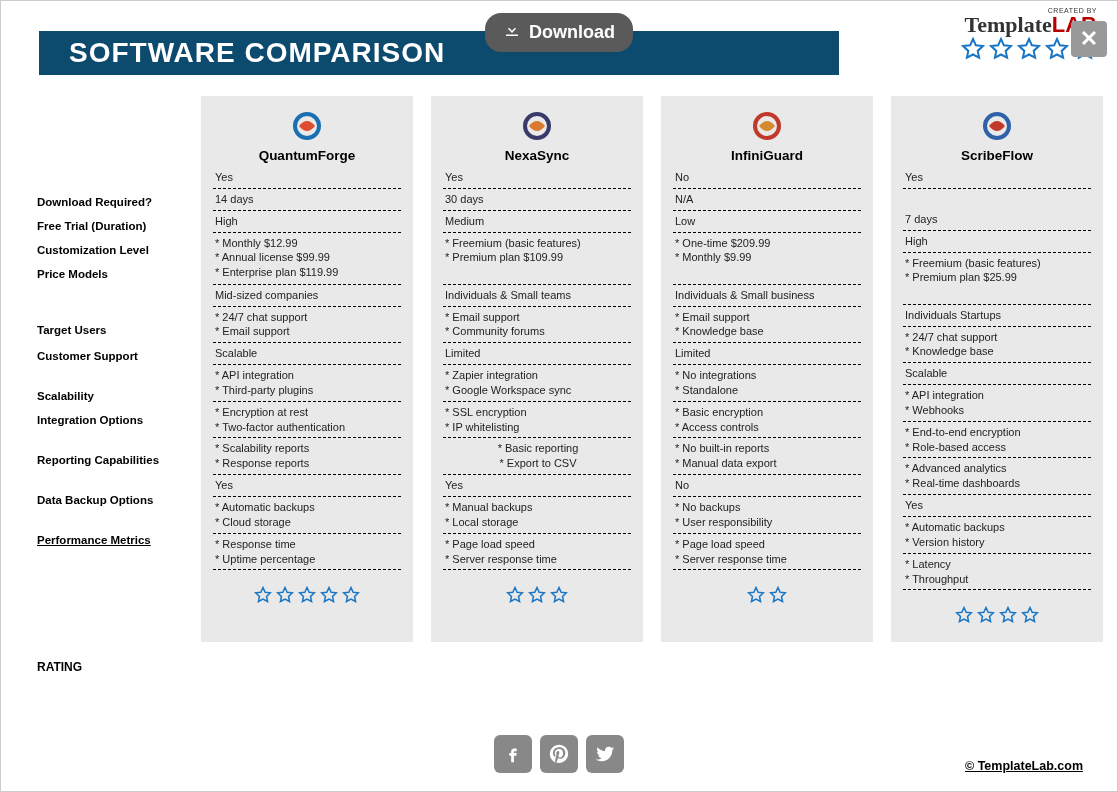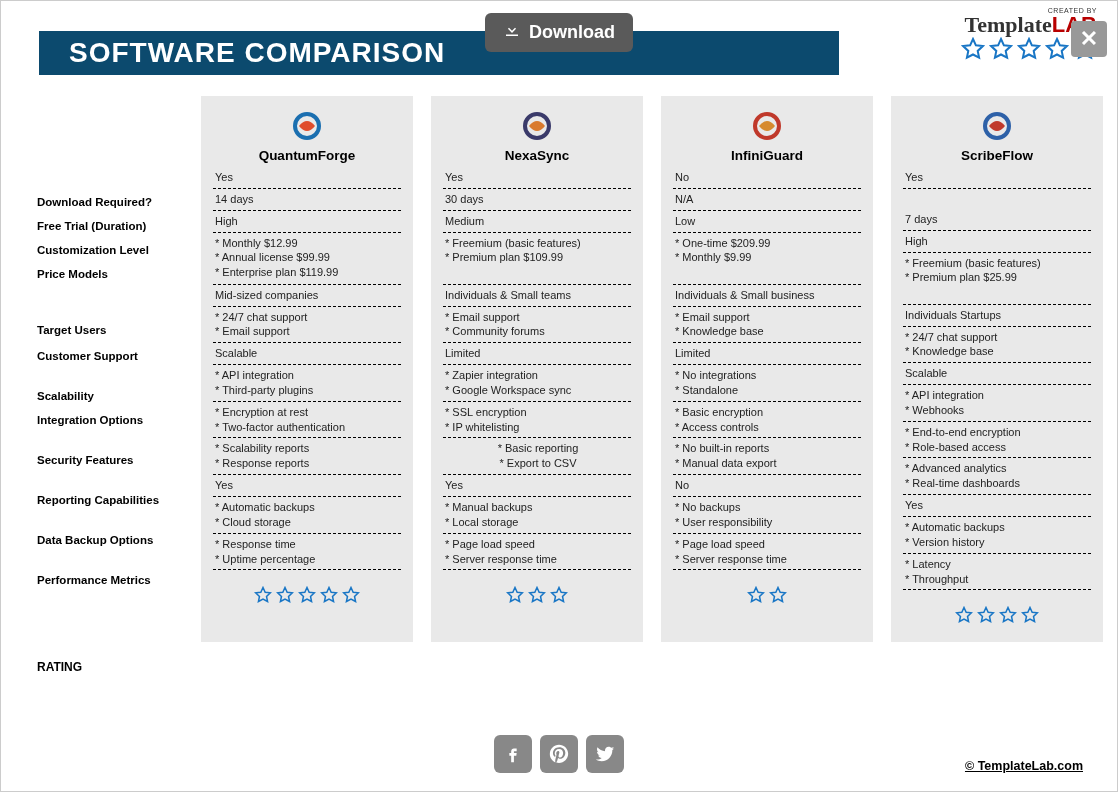--- a/index.html
+++ b/index.html
@@ -12,21 +12,21 @@
     border: 1px solid #ccc;
   }
   .download-btn {
     position: absolute;
     top: 12px;
     left: 50%;
     transform: translateX(-50%);
     background: #5a5a5a;
     color: #fff;
     padding: 8px 18px;
-    border-radius: 6px;
+    border-radius: 16px;
     font-weight: bold;
     font-size: 18px;
     display: flex;
     align-items: center;
     gap: 8px;
     z-index: 10;
     cursor: pointer;
   }
   .close-btn {
     position: absolute;
@@ -205,24 +205,23 @@
 
 <div class="feature-labels" id="feature-labels">
     <div class="lab" style="height: 24px;">Download Required?</div>
     <div class="lab" style="height: 24px;">Free Trial (Duration)</div>
     <div class="lab" style="height: 24px;">Customization Level</div>
     <div class="lab" style="height: 56px;">Price Models</div>
     <div class="lab" style="height: 26px;">Target Users</div>
     <div class="lab" style="height: 40px;">Customer Support</div>
     <div class="lab" style="height: 24px;">Scalability</div>
     <div class="lab" style="height: 40px;">Integration Options</div>
-    <div class="lab" style="height: 40px;">Security Features</div>
     <div class="lab" style="height: 40px;">Reporting Capabilities</div>
     <div class="lab" style="height: 40px;">Data Backup Options</div>
-    <div class="lab" style="height: 40px;">Performance Metrics</div>
+    <div class="lab" style="height: 40px; text-decoration: underline;">Performance Metrics</div>
   </div>
 
 <div class="rating-label" id="rating-label" style="top: 659px;">RATING</div>
 
 <div class="cards" id="cards">
     <div class="card">
       <div class="icon-wrap">
         <svg width="32" height="32" viewBox="0 0 32 32">
           <circle cx="16" cy="16" r="12" fill="none" stroke="#1b6fb0" stroke-width="4"></circle>
           <path d="M8 16 Q16 6 24 16 Q16 26 8 16" fill="#e04d2c"></path>

